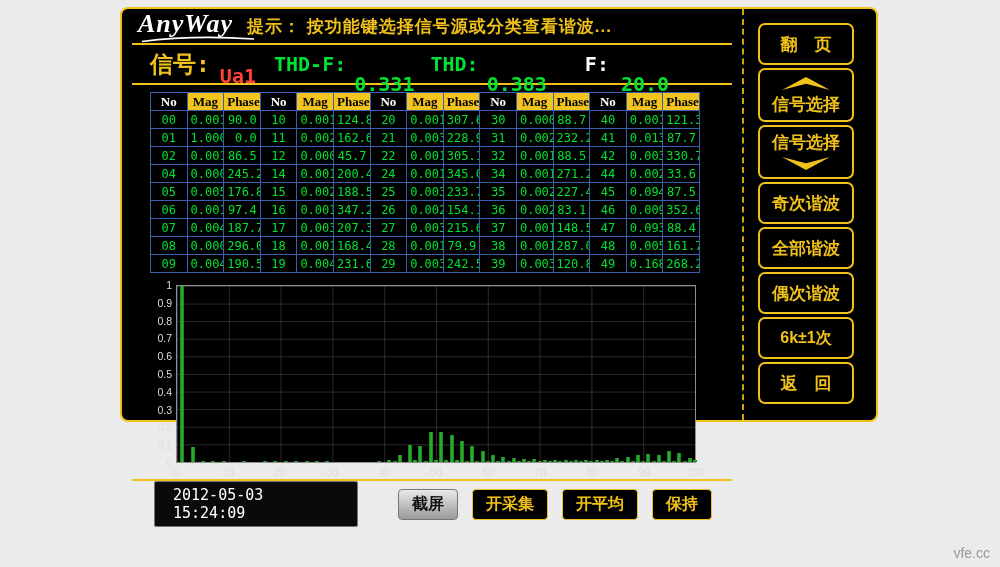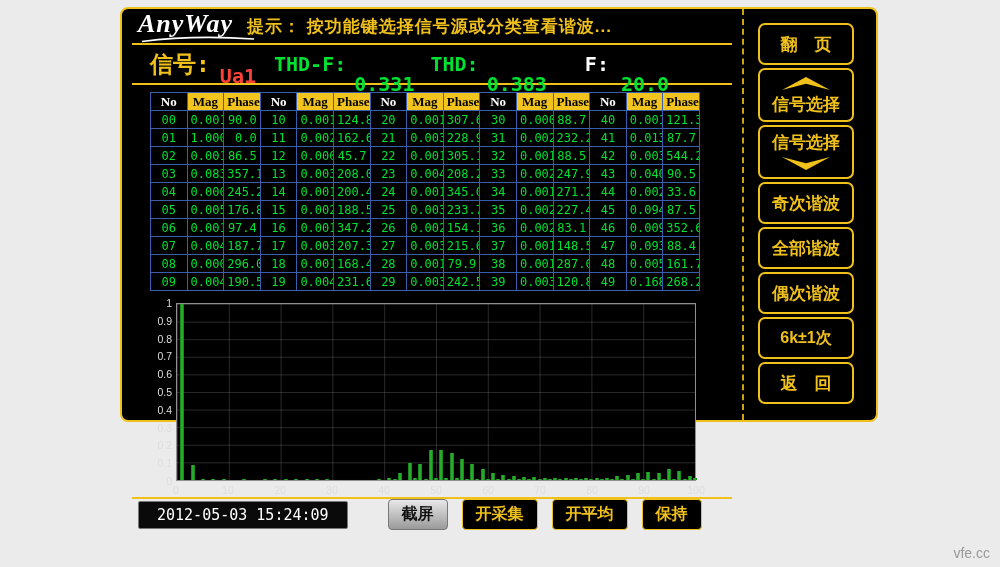--- a/index.html
+++ b/index.html
@@ -83,21 +83,21 @@
     background:linear-gradient(to right, #157a18, var(--bar-green), #157a18);
   }
   .x-axis { position:relative; height:16px; color:#ddd; font-size:10.5px; }
   .x-axis span { position:absolute; top:3px; transform:translateX(-50%); }
   
   .bottom {
     margin-top:auto; border-top:2px solid var(--accent-gold);
     height:48px; display:flex; align-items:center; padding:0 6px;
   }
   .timestamp {
-    margin-right:40px;
+    margin-left:16px; margin-right:40px;
     border:1px solid #777; color:#fff; background:#0a0a0a;
     font-family:"DejaVu Sans Mono", monospace; font-size:15px;
     padding:4px 18px; border-radius:2px;
   }
   .bb {
     font-size:16px; font-weight:bold; padding:4px 13px; margin-right:14px;
     border-radius:4px; cursor:pointer; white-space:nowrap;
   }
   .bb.gray {
     background:linear-gradient(#e8e8e8,#9a9a9a); color:#111; border:1px solid #777;
@@ -216,38 +216,21 @@
             <td class="vc">0.000</td>
             <td class="vc">45.7</td>
             <td class="nc">22</td>
             <td class="vc">0.001</td>
             <td class="vc">305.1</td>
             <td class="nc">32</td>
             <td class="vc">0.001</td>
             <td class="vc">88.5</td>
             <td class="nc">42</td>
             <td class="vc">0.003</td>
-            <td class="vc">544.2</td>
-          </tr>
-          <tr>
-            <td class="nc">03</td>
-            <td class="vc">0.083</td>
-            <td class="vc">357.1</td>
-            <td class="nc">13</td>
-            <td class="vc">0.003</td>
-            <td class="vc">208.0</td>
-            <td class="nc">23</td>
-            <td class="vc">0.004</td>
-            <td class="vc">208.2</td>
-            <td class="nc">33</td>
-            <td class="vc">0.002</td>
-            <td class="vc">247.9</td>
-            <td class="nc">43</td>
-            <td class="vc">0.040</td>
-            <td class="vc">90.5</td>
+            <td class="vc">330.7</td>
           </tr>
           <tr>
             <td class="nc">04</td>
             <td class="vc">0.000</td>
             <td class="vc">245.2</td>
             <td class="nc">14</td>
             <td class="vc">0.001</td>
             <td class="vc">200.4</td>
             <td class="nc">24</td>
             <td class="vc">0.001</td>

